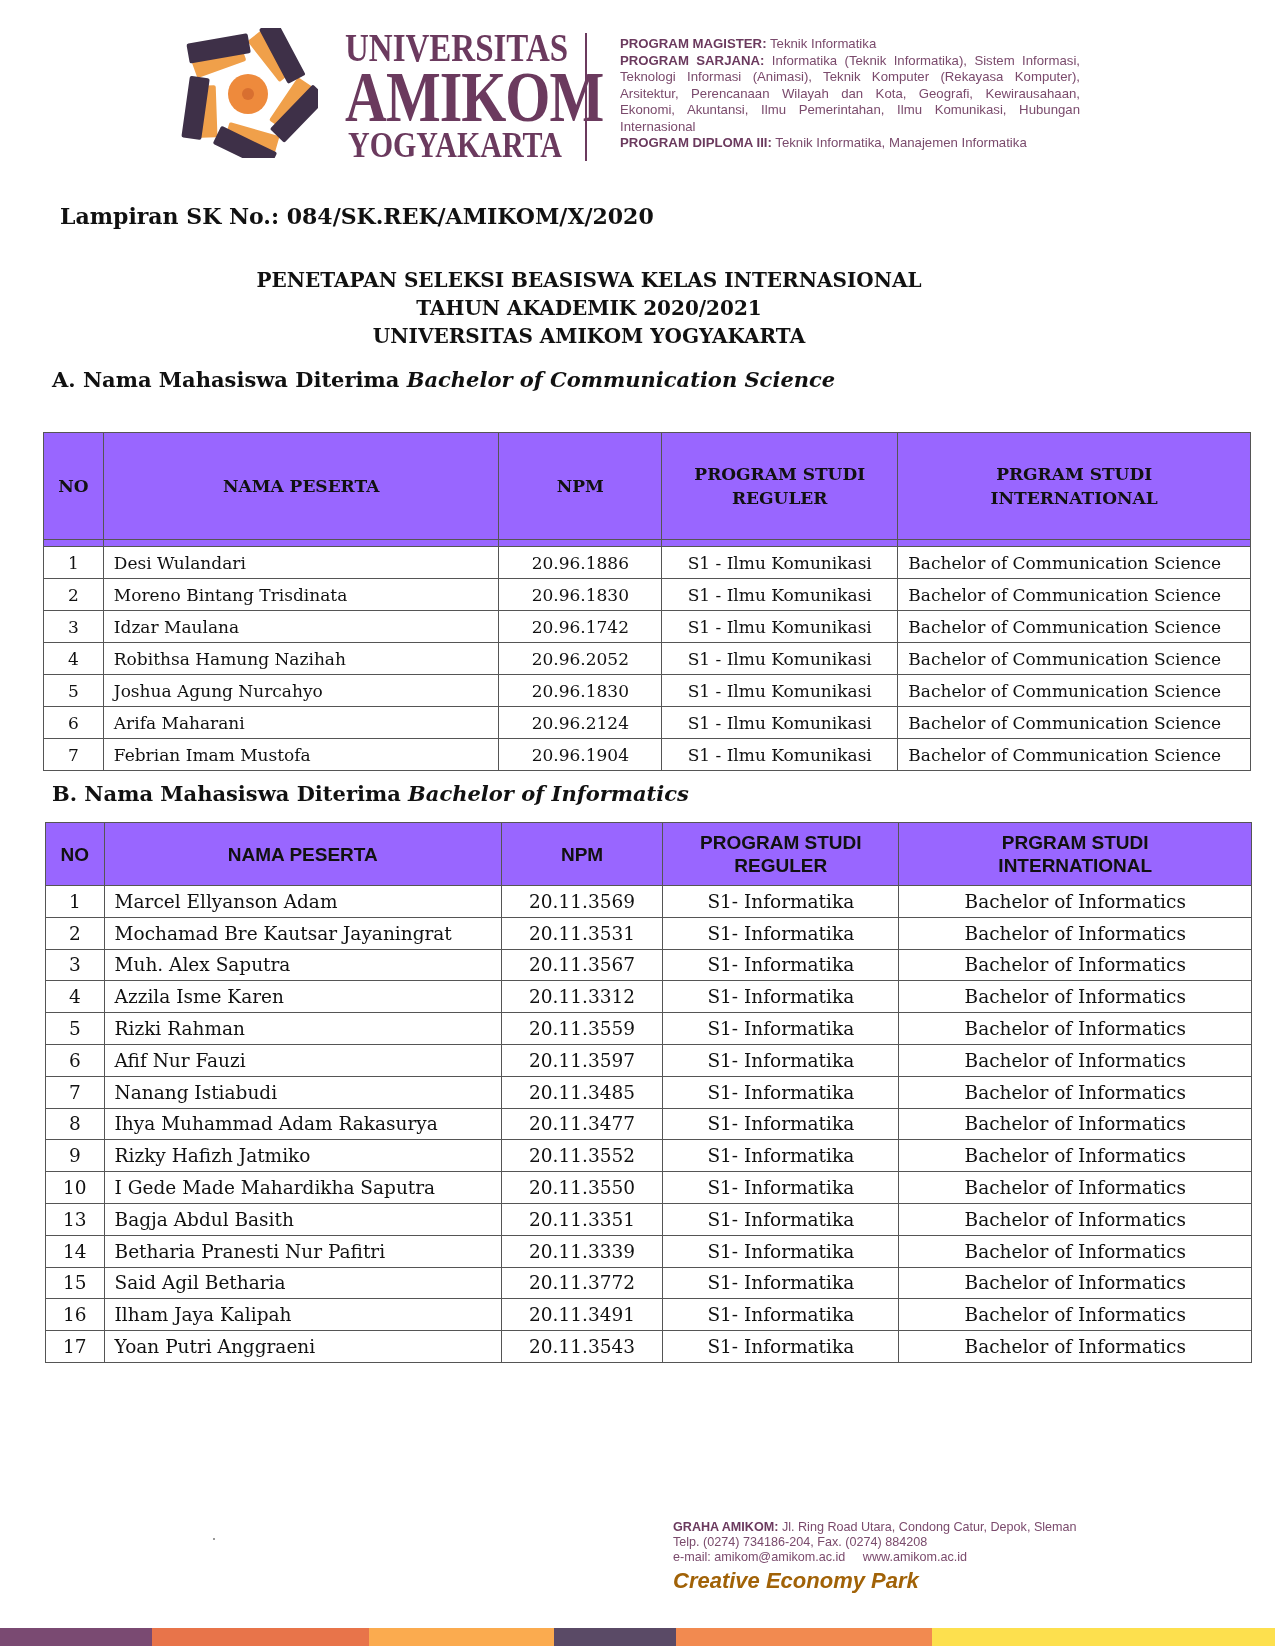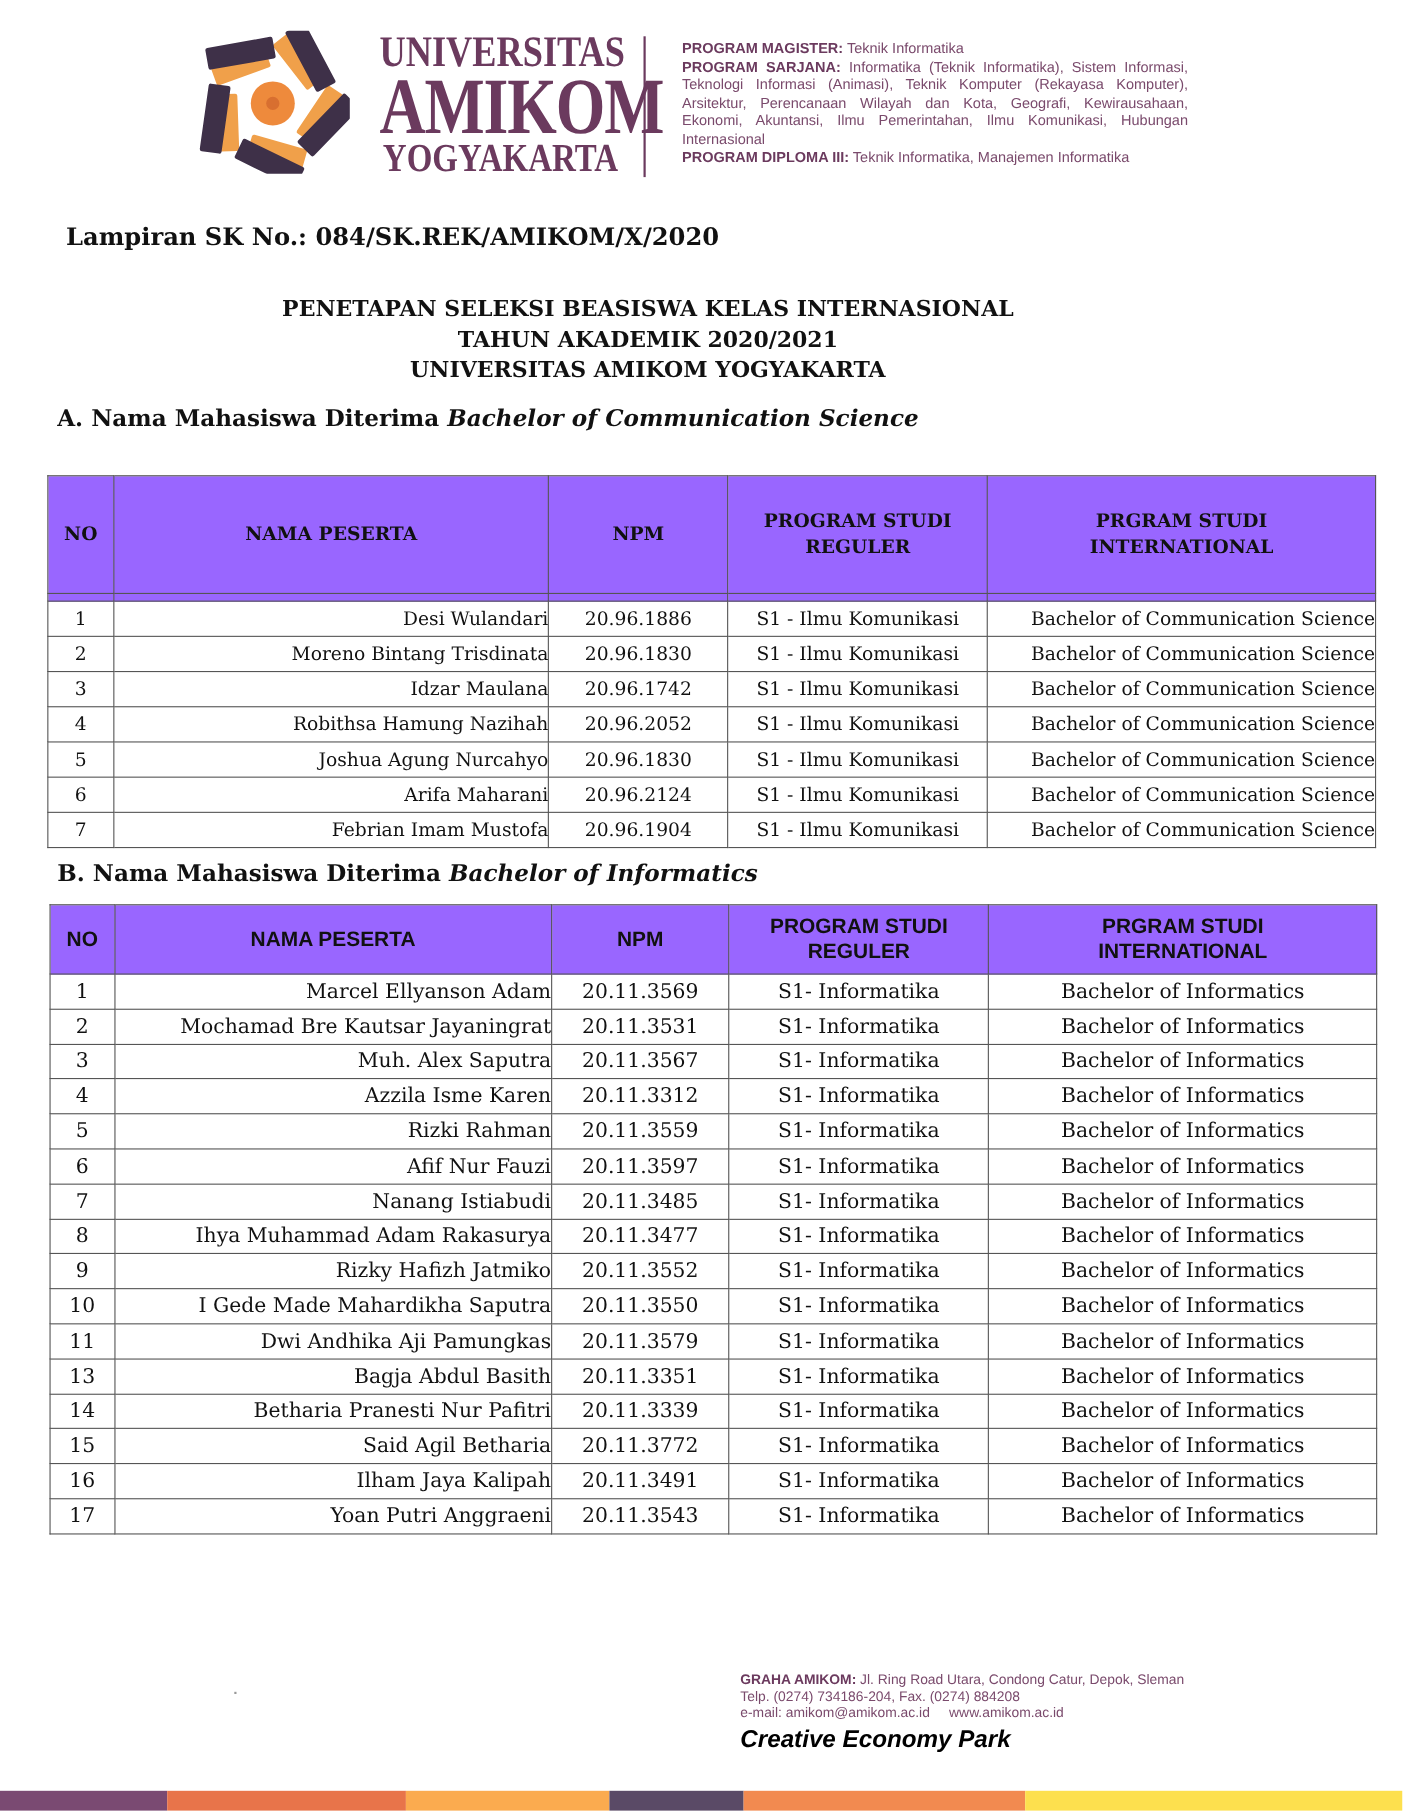--- a/index.html
+++ b/index.html
@@ -26,27 +26,27 @@
   
   table { position: absolute; border-collapse: collapse; table-layout: fixed; }
   table td, table th { border: 1.5px solid #555; padding: 0; }
   .tA { left: 43px; top: 432px; width: 1208px; }
   .tB { left: 45px; top: 862px; width: 1207px; }
   .tA th { background: #9966ff; font-family: "DejaVu Serif", serif; font-weight: bold; font-size: 17px; line-height: 24px; text-align: center; height: 106px; }
   .tA td { height: 31px; font-family: "DejaVu Serif", serif; font-size: 17px; }
   .tB th { background: #9966ff; font-family: "Liberation Sans", sans-serif; font-weight: bold; font-size: 19px; line-height: 23px; text-align: center; height: 62px; }
   .tB td { height: 30.8px; font-family: "DejaVu Serif", serif; font-size: 18.5px; }
   .c { text-align: center; }
-  .l { text-align: right; padding-left: 10px !important; }
+  .l { text-align: left; padding-left: 10px !important; }
   .headband { height: 6px !important; background: #9966ff; border-top: none !important; }
 
   
   .footer-address { position: absolute; left: 673px; top: 1520px; font-family: "Liberation Sans", sans-serif; font-size: 12.6px; line-height: 15px; color: #7a4a6c; }
   .footer-address b { color: #6b3a5e; }
-  .footer-tagline { position: absolute; left: 673px; top: 1568px; font-family: "Liberation Sans", sans-serif; font-weight: bold; font-style: italic; font-size: 22px; color: #000000; }
+  .footer-tagline { position: absolute; left: 673px; top: 1568px; font-family: "Liberation Sans", sans-serif; font-weight: bold; font-style: italic; font-size: 22px; color: #a16207; }
   .color-bar { position: absolute; left: 0; top: 1628px; width: 1275px; height: 18px; display: flex; }
   .color-bar span { display: block; height: 100%; }
   .dot { position: absolute; left: 213px; top: 1538px; width: 2px; height: 2px; background: #999; }
 </style>
 </head>
 <body>
 
 <div class="letterhead">
   <div class="logo">
     <svg width="140" height="130" viewBox="0 0 140 130">
@@ -254,27 +254,20 @@
         <td class="c">Bachelor of Informatics</td>
       </tr>
       <tr>
         <td class="c">10</td>
         <td class="l">I Gede Made Mahardikha Saputra</td>
         <td class="c">20.11.3550</td>
         <td class="c">S1- Informatika</td>
         <td class="c">Bachelor of Informatics</td>
       </tr>
       <tr>
-        <td class="c">11</td>
-        <td class="l">Dwi Andhika Aji Pamungkas</td>
-        <td class="c">20.11.3579</td>
-        <td class="c">S1- Informatika</td>
-        <td class="c">Bachelor of Informatics</td>
-      </tr>
-      <tr>
         <td class="c">13</td>
         <td class="l">Bagja Abdul Basith</td>
         <td class="c">20.11.3351</td>
         <td class="c">S1- Informatika</td>
         <td class="c">Bachelor of Informatics</td>
       </tr>
       <tr>
         <td class="c">14</td>
         <td class="l">Betharia Pranesti Nur Pafitri</td>
         <td class="c">20.11.3339</td>

